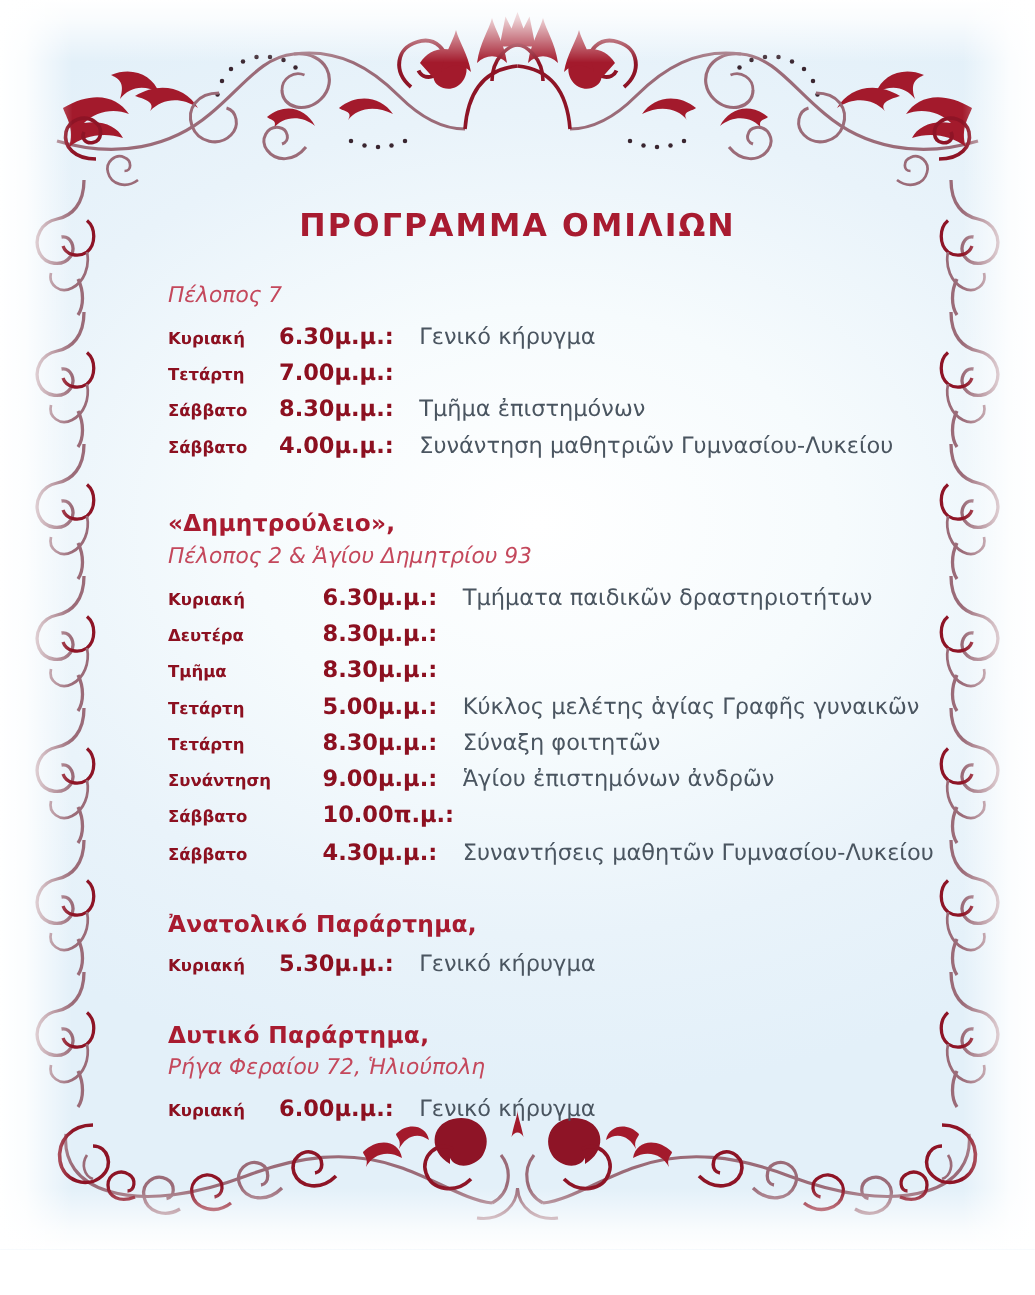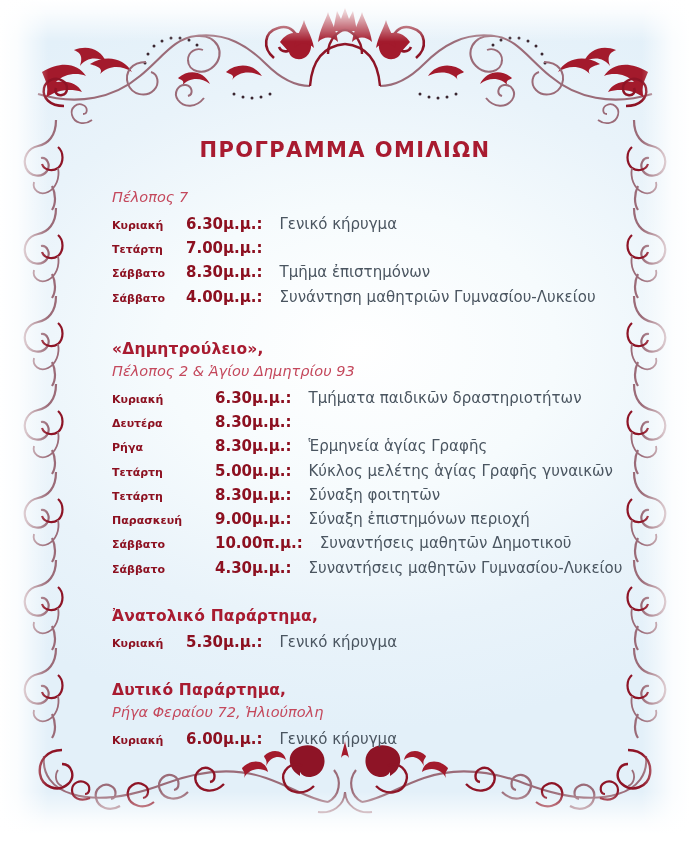--- a/index.html
+++ b/index.html
@@ -257,43 +257,41 @@
         <div class="row">
           <span class="day">Κυριακή</span>
           <span class="time">6.30μ.μ.:</span>
           <span class="desc">Τμήματα παιδικῶν δραστηριοτήτων</span>
         </div>
         <div class="row">
           <span class="day">Δευτέρα</span>
           <span class="time">8.30μ.μ.:</span>
         </div>
         <div class="row">
-          <span class="day">Ρήγα</span>
+          <span class="day">Τμῆμα</span>
           <span class="time">8.30μ.μ.:</span>
-          <span class="desc">Ἑρμηνεία ἁγίας Γραφῆς</span>
         </div>
         <div class="row">
           <span class="day">Τετάρτη</span>
           <span class="time">5.00μ.μ.:</span>
           <span class="desc">Κύκλος μελέτης ἁγίας Γραφῆς γυναικῶν</span>
         </div>
         <div class="row">
           <span class="day">Τετάρτη</span>
           <span class="time">8.30μ.μ.:</span>
           <span class="desc">Σύναξη φοιτητῶν</span>
         </div>
         <div class="row">
-          <span class="day">Παρασκευή</span>
+          <span class="day">Συνάντηση</span>
           <span class="time">9.00μ.μ.:</span>
-          <span class="desc">Σύναξη ἐπιστημόνων περιοχή</span>
+          <span class="desc">Ἁγίου ἐπιστημόνων ἀνδρῶν</span>
         </div>
         <div class="row">
           <span class="day">Σάββατο</span>
           <span class="time">10.00π.μ.:</span>
-          <span class="desc">Συναντήσεις μαθητῶν Δημοτικοῦ</span>
         </div>
         <div class="row">
           <span class="day">Σάββατο</span>
           <span class="time">4.30μ.μ.:</span>
           <span class="desc">Συναντήσεις μαθητῶν Γυμνασίου-Λυκείου</span>
         </div>
       </div>
     </div>
 
     <div class="section">

